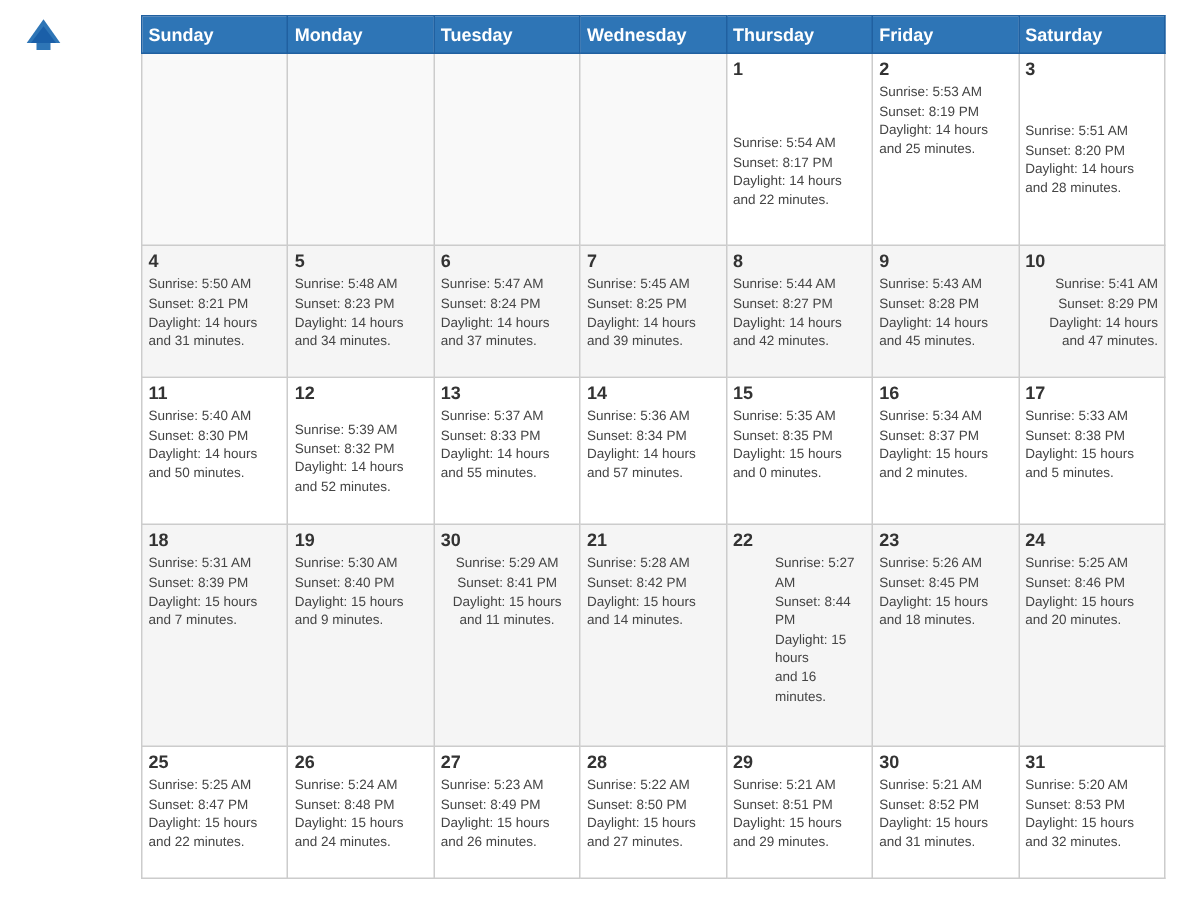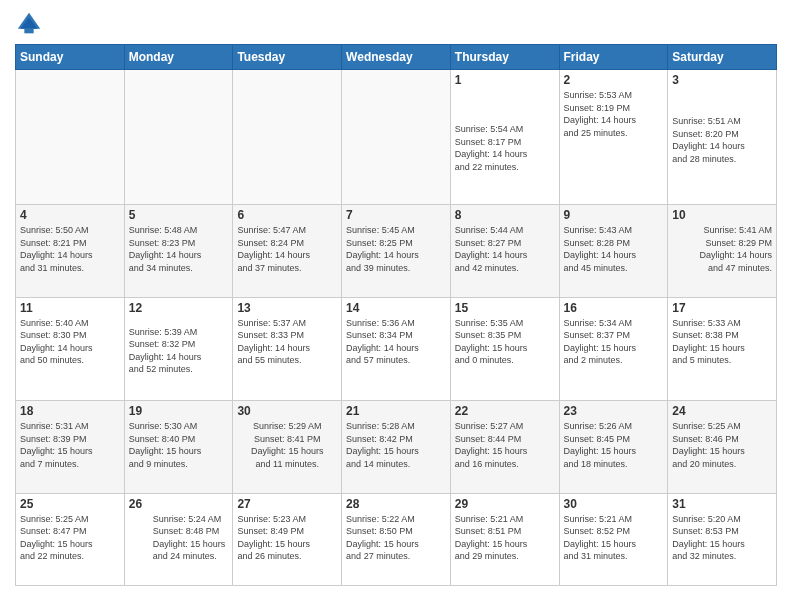--- a/index.html
+++ b/index.html
@@ -8,21 +8,22 @@
       background: #fff;
       width: 792px;
       height: 612px;
       overflow: hidden;
     }
     .page {
       width: 792px;
       height: 596px;
       padding: 10px 15px;
       display: flex;
-      flex-direction: column;
+      flex-direction: row;
+      gap: 47px;
     }
     .header {
       display: flex;
       justify-content: space-between;
       align-items: flex-start;
       margin-bottom: 6px;
     }
     .logo {
       display: flex;
       align-items: center;
@@ -293,21 +294,21 @@
           </td>
           <td>
             <span class="day-num">21</span>
             <div class="day-info" style="white-space: pre-line;">Sunrise: 5:28 AM
 Sunset: 8:42 PM
 Daylight: 15 hours
 and 14 minutes.</div>
           </td>
           <td>
             <span class="day-num">22</span>
-            <div class="day-info" style="white-space: pre-line;">Sunrise: 5:27 AM
+            <div class="day-info" style="white-space: pre-line; margin-left: 28px;">Sunrise: 5:27 AM
 Sunset: 8:44 PM
 Daylight: 15 hours
 and 16 minutes.</div>
           </td>
           <td>
             <span class="day-num">23</span>
             <div class="day-info" style="white-space: pre-line;">Sunrise: 5:26 AM
 Sunset: 8:45 PM
 Daylight: 15 hours
 and 18 minutes.</div>
@@ -323,21 +324,21 @@
         <tr>
           <td>
             <span class="day-num">25</span>
             <div class="day-info" style="white-space: pre-line;">Sunrise: 5:25 AM
 Sunset: 8:47 PM
 Daylight: 15 hours
 and 22 minutes.</div>
           </td>
           <td>
             <span class="day-num">26</span>
-            <div class="day-info" style="white-space: pre-line; margin-left: 24px;">Sunrise: 5:24 AM
+            <div class="day-info" style="white-space: pre-line;">Sunrise: 5:24 AM
 Sunset: 8:48 PM
 Daylight: 15 hours
 and 24 minutes.</div>
           </td>
           <td>
             <span class="day-num">27</span>
             <div class="day-info" style="white-space: pre-line;">Sunrise: 5:23 AM
 Sunset: 8:49 PM
 Daylight: 15 hours
 and 26 minutes.</div>

